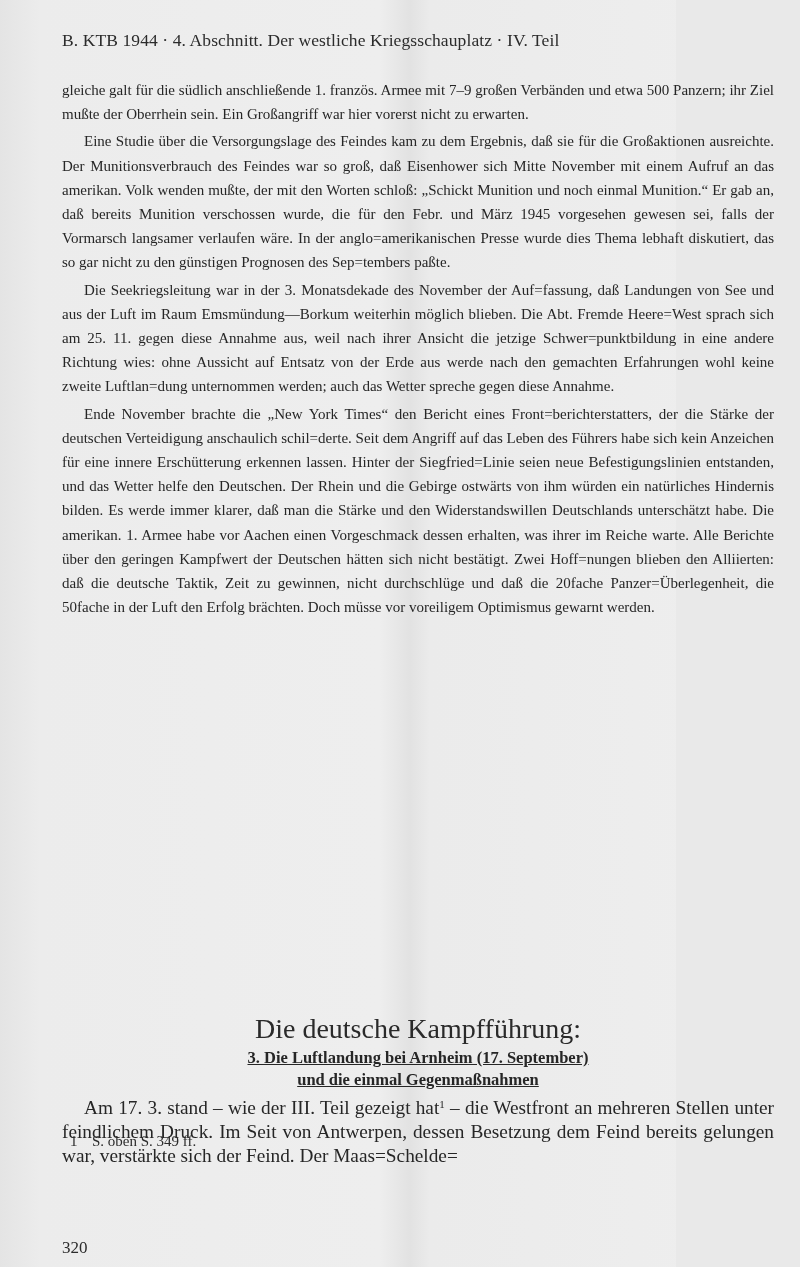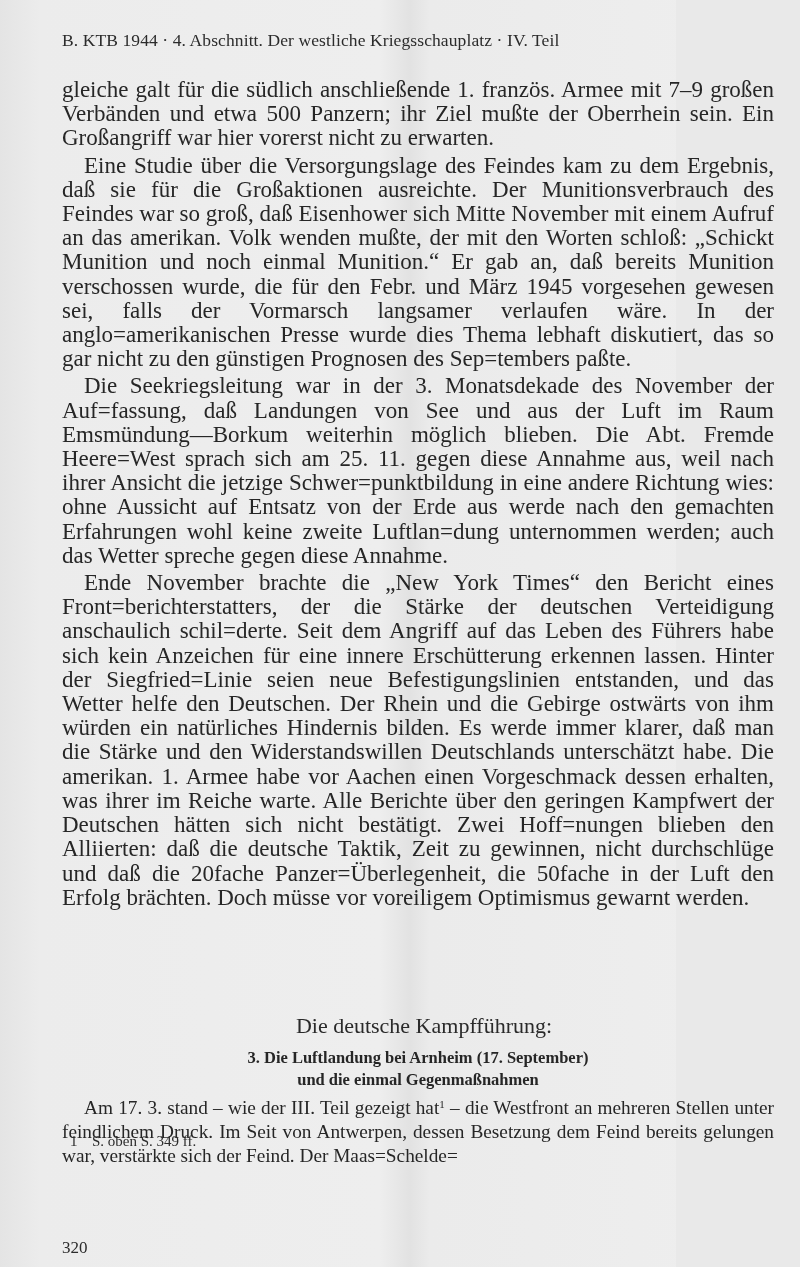--- a/index.html
+++ b/index.html
@@ -14,33 +14,33 @@
     position: absolute; left: 0; top: 0; width: 676px; height: 1267px;
     background:
       linear-gradient(to right, #e4e4e4 0px, #ececec 40px, #eeeeee 380px, #e2e2e2 410px, #ebebeb 430px, #eeeeee 740px, #d8d8d8 780px, #b8b8b8 800px);
   }
   .running-head {
     position: absolute; left: 62px; top: 30px;
     font-size: 17.5px; letter-spacing: 0.1px; color: #2b2b2b;
   }
   .body-text {
     position: absolute; left: 62px; top: 78px; width: 712px;
-    font-size: 23px; line-height: 24.2px;
+    font-size: 15px; line-height: 24.2px;
     text-align: justify; color: #262626;
   }
   .body-text p { margin: 0; text-indent: 0; }
   .body-text p.indent { text-indent: 22px; }
   .body-text p + p { margin-top: 3px; }
   .section-title {
-    position: absolute; left: 68px; top: 1013px; width: 712px;
-    text-align: center; font-size: 22px; color: #2a2a2a;
+    position: absolute; left: 62px; top: 1013px; width: 712px;
+    text-align: center; font-size: 28px; color: #2a2a2a;
   }
   .subsection {
     position: absolute; left: 62px; top: 1047px; width: 712px;
-    text-align: center; font-size: 16.5px; font-weight: bold; line-height: 22px; color: #262626;
+    text-align: center; font-size: 16.5px; font-weight: bold; line-height: 22px; color: #262626; text-decoration: underline;
   }
   .body-text-2 {
     position: absolute; left: 62px; top: 1092px; width: 712px;
     font-size: 19.3px; line-height: 24.2px; text-align: justify; color: #262626;
   }
   .body-text-2 p { margin: 0; text-indent: 22px; }
   .footnote {
     position: absolute; left: 62px; top: 1133px;
     font-size: 15px; color: #2c2c2c; margin-left: 8px;
   }

